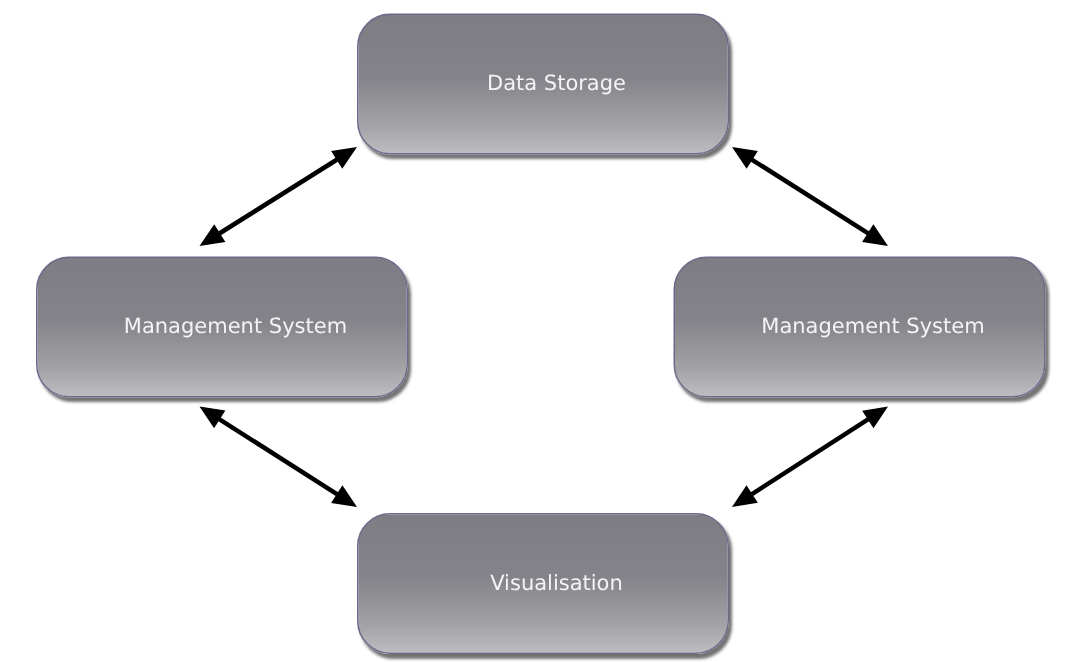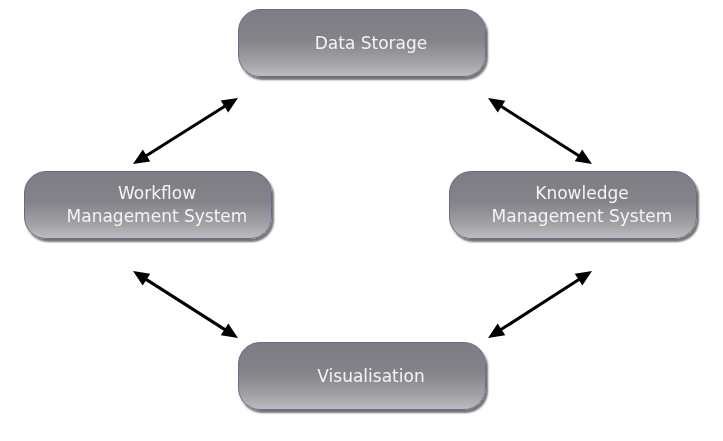--- a/index.html
+++ b/index.html
@@ -10,31 +10,31 @@
     body {
       width: 723px;
       height: 441px;
       position: relative;
       overflow: hidden;
       font-family: "DejaVu Sans", sans-serif;
     }
     .node {
       position: absolute;
       width: 248px;
-      height: 68px;
+      height: 94px;
       border-radius: 22px;
       border: 1px solid #6a6a8a;
       background: linear-gradient(to bottom, #7d7d83 0%, #838389 45%, #a2a2a7 80%, #bdbdc1 100%);
       box-shadow: 2px 3px 2px rgba(0,0,0,0.55);
       display: flex;
       flex-direction: column;
       align-items: center;
       justify-content: center;
       color: #f4f4f6;
-      font-size: 17px;
+      font-size: 14px;
       line-height: 23px;
       text-align: center;
       box-sizing: border-box;
       padding-left: 18px;
     }
     #n-storage { left: 238px; top: 9px; }
     #n-workflow { left: 24px; top: 171px; }
     #n-knowledge { left: 449px; top: 171px; }
     #n-vis { left: 238px; top: 342px; text-align: center; }
     .label-line { display: block; white-space: nowrap; }
@@ -68,24 +68,22 @@
       <polygon points="592,271 582.3405758110771,285.54976028457 574.7585340627845,273.7806208543845" fill="#000000"></polygon>
       <polygon points="488,338 497.6594241889229,323.45023971543 505.2414659372155,335.2193791456155" fill="#000000"></polygon>
     </g>
 </svg>
 
 <div class="node" id="n-storage">
   <span class="label-line">Data Storage</span>
 </div>
 
 <div class="node" id="n-workflow">
-  <span class="label-line">Workflow</span>
   <span class="label-line">Management System</span>
 </div>
 
 <div class="node" id="n-knowledge">
-  <span class="label-line">Knowledge</span>
   <span class="label-line">Management System</span>
 </div>
 
 <div class="node" id="n-vis">
   <span class="label-line">Visualisation</span>
 </div>
 
 </body></html>

